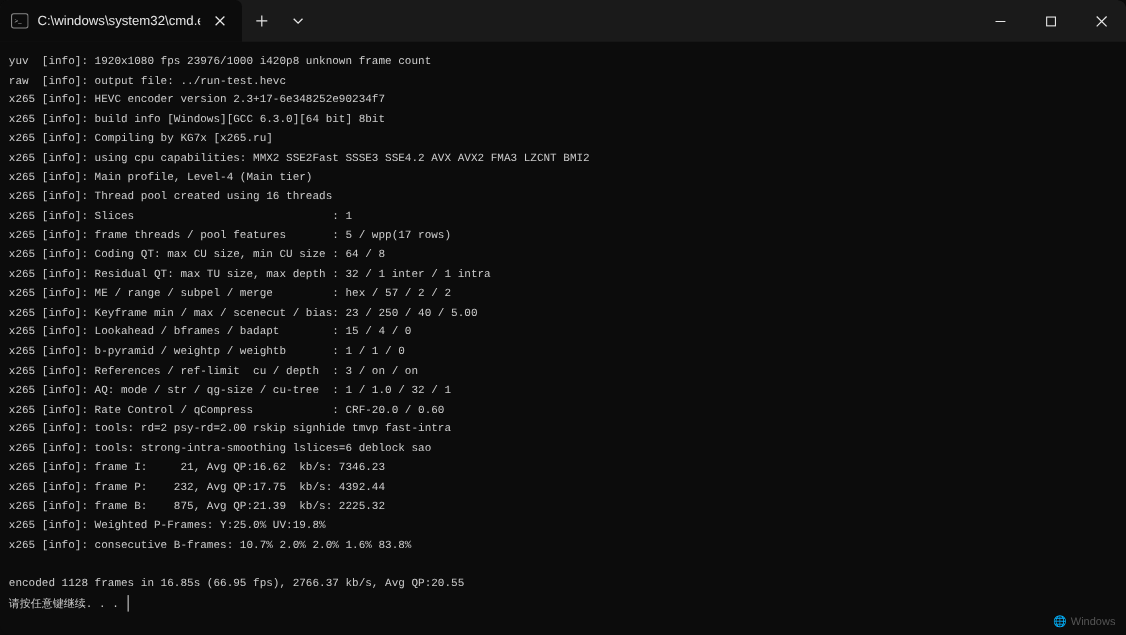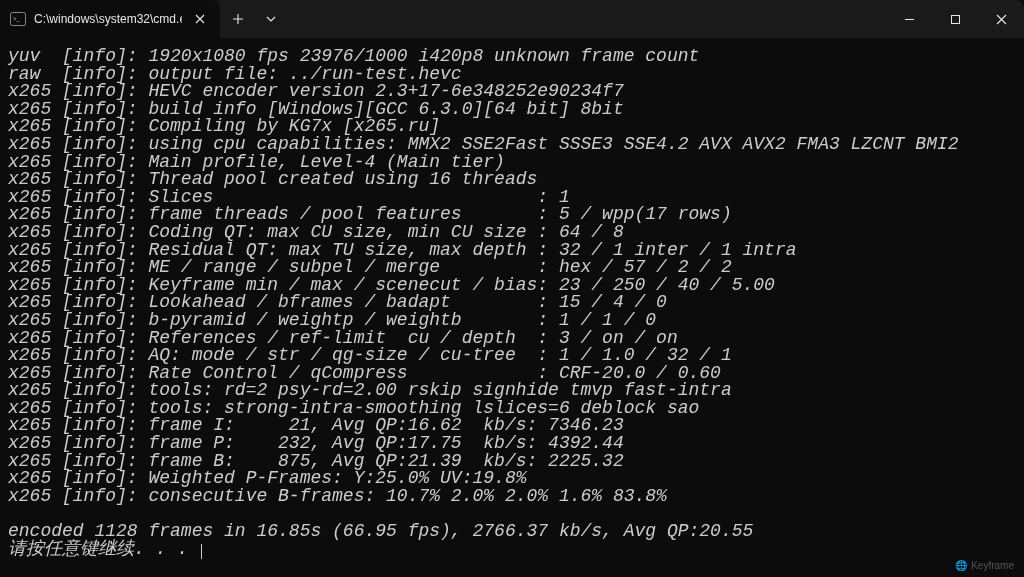--- a/index.html
+++ b/index.html
@@ -70,26 +70,25 @@
   .spacer { flex:1; }
   .win-btn {
     width:46px;
     display:flex;
     align-items:center;
     justify-content:center;
     color:#e6e6e6;
   }
   .term {
     padding:10px 8px 6px 8px;
-    font-size:18px;
+    font-size:10px;
     line-height:17.6px;
     white-space:pre;
     letter-spacing:0;
     color:#cccccc;
-    font-style:italic;
   }
   .cursor {
     display:inline-block;
     width:1px;
     height:15px;
     background:#cccccc;
     vertical-align:text-bottom;
     margin-left:2px;
   }
   .watermark {
@@ -176,14 +175,14 @@
 x265 [info]: frame P:    232, Avg QP:17.75  kb/s: 4392.44
 x265 [info]: frame B:    875, Avg QP:21.39  kb/s: 2225.32
 x265 [info]: Weighted P-Frames: Y:25.0% UV:19.8%
 x265 [info]: consecutive B-frames: 10.7% 2.0% 2.0% 1.6% 83.8%
 
 encoded 1128 frames in 16.85s (66.95 fps), 2766.37 kb/s, Avg QP:20.55</span>
 <span>请按任意键继续. . . </span><span class="cursor"></span></div>
 
 <div class="watermark">
   <span class="globe">🌐</span>
-  <span>Keyframe</span>
+  <span>Windows</span>
 </div>
 
 </body></html>

